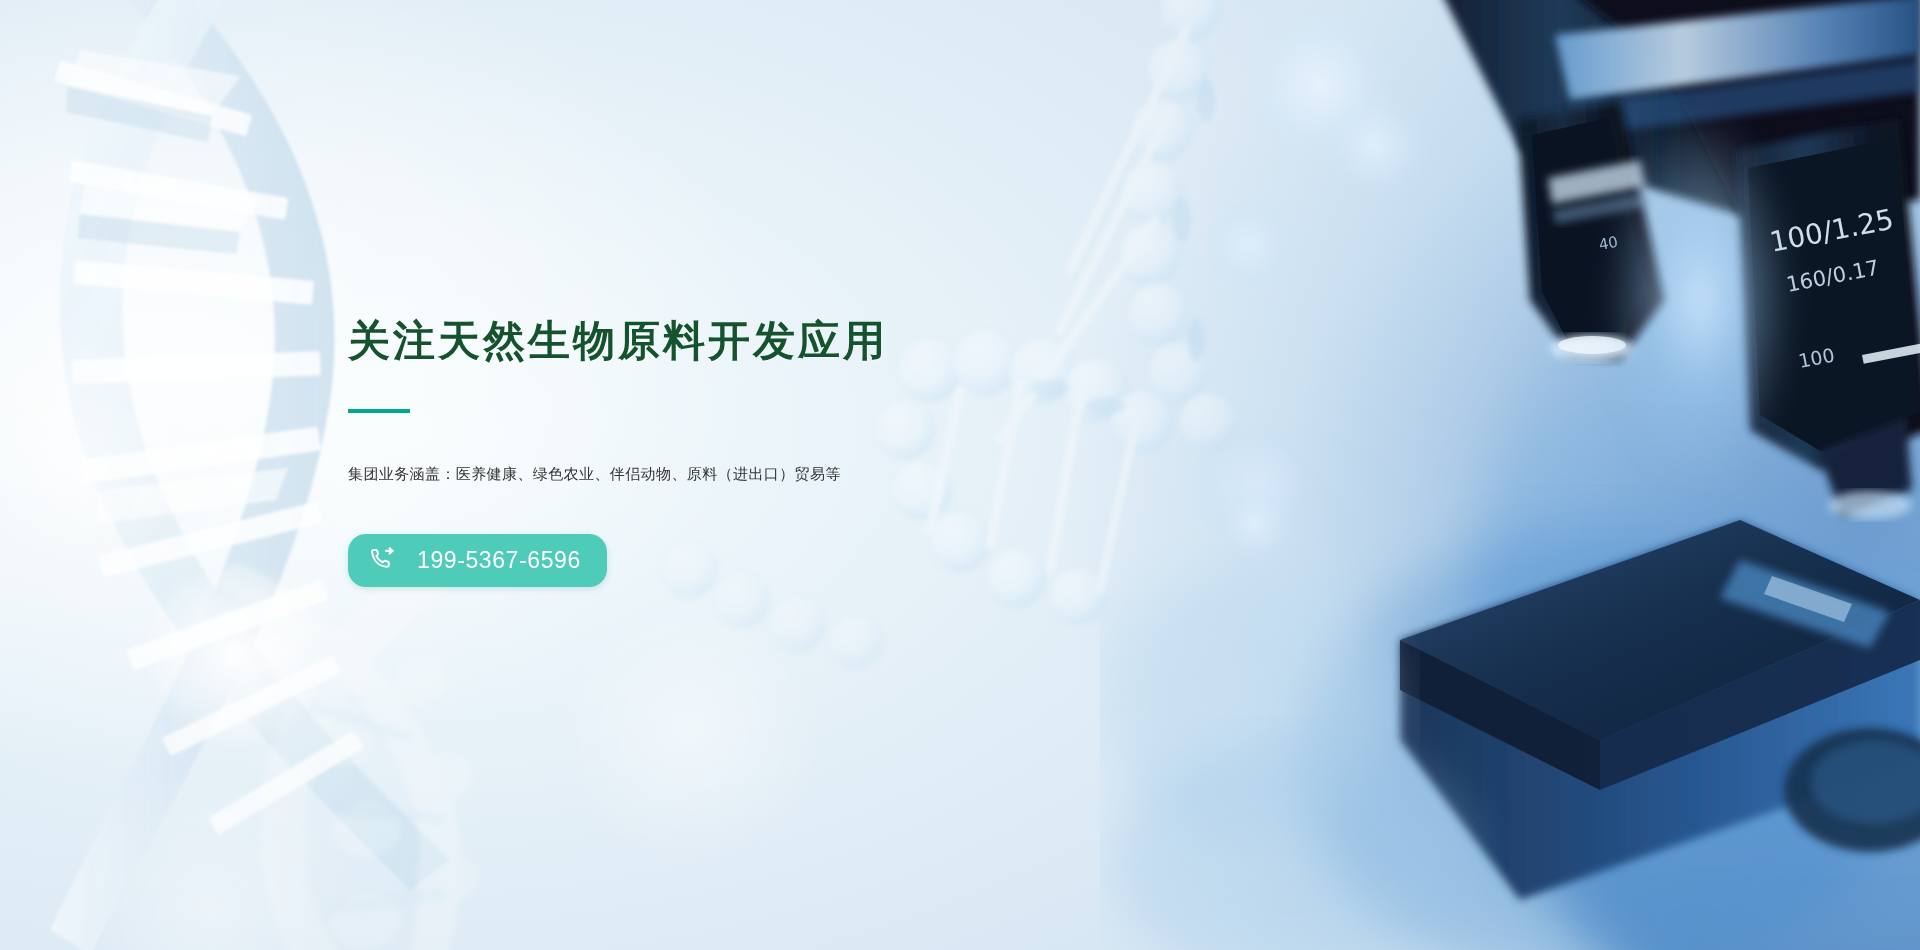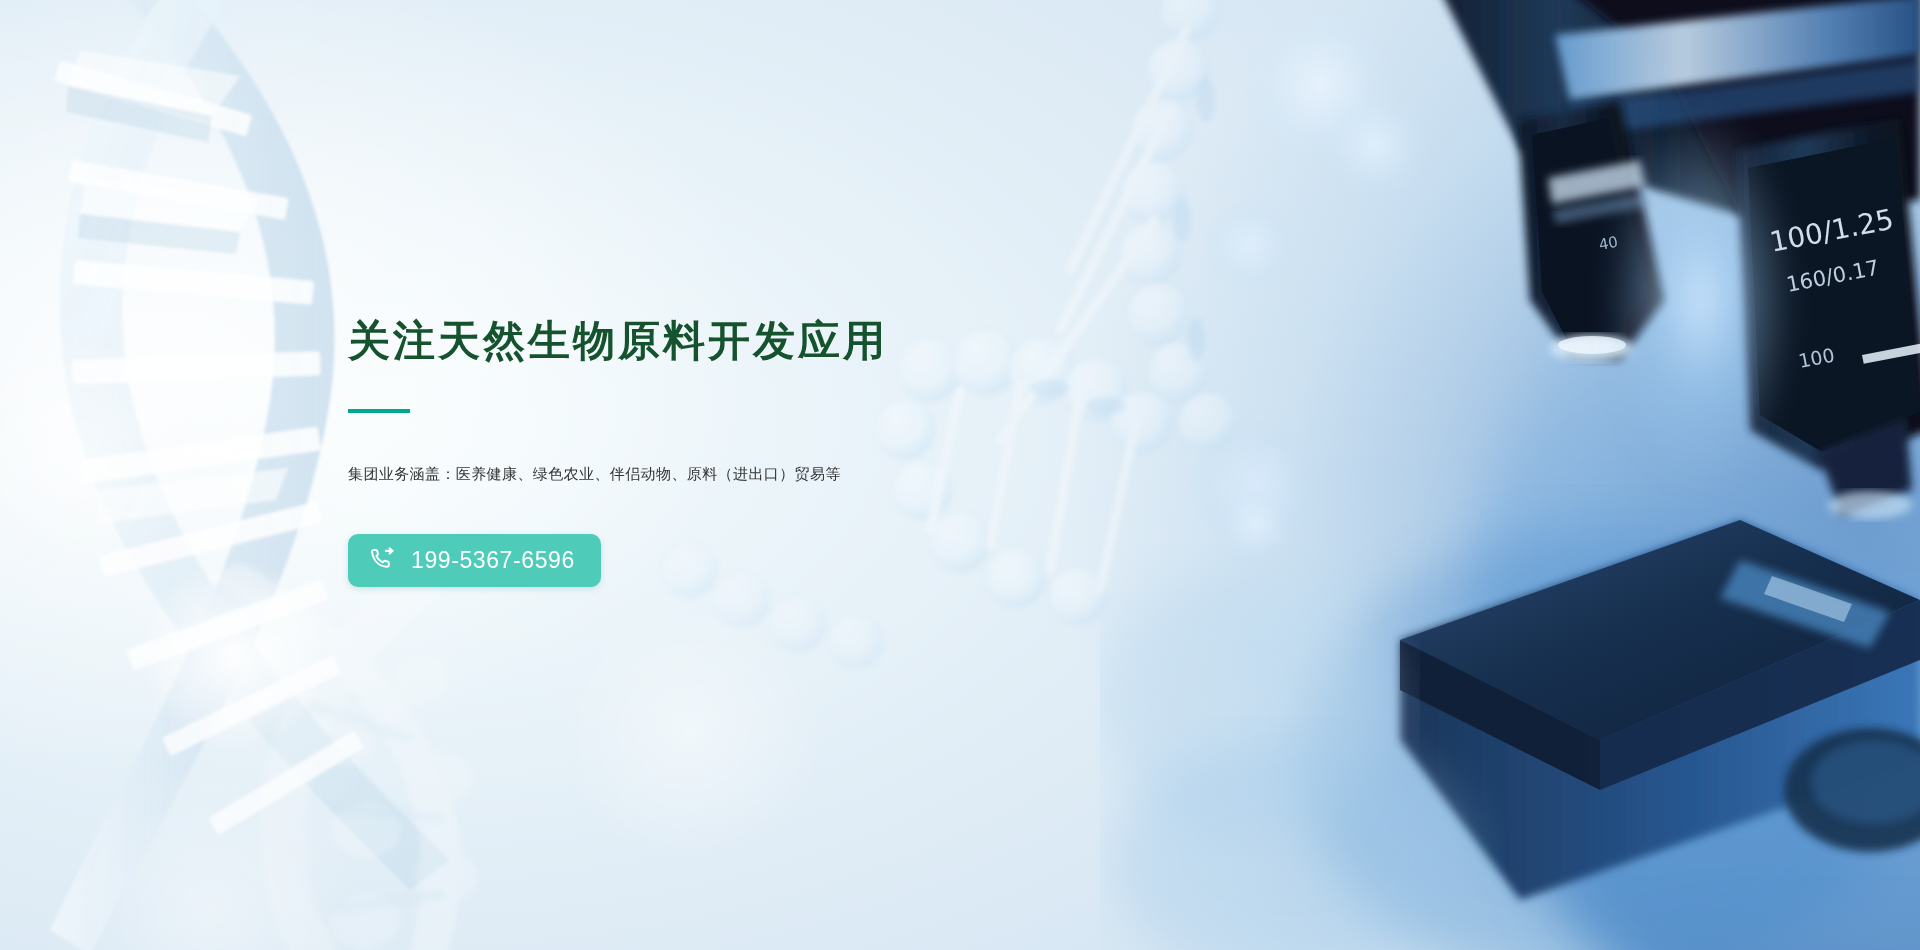--- a/index.html
+++ b/index.html
@@ -88,26 +88,26 @@
     margin-top:43px;
     font-size:15px;
     line-height:36px;
     color:#333333;
     letter-spacing:.4px;
     white-space:nowrap;
   }
   .phone-btn {
     display:inline-flex;
     align-items:center;
-    gap:15px;
+    gap:21px;
     margin-top:42px;
     padding:13px 26px 13px 22px;
     background:#4ecbb9;
     border:none;
-    border-radius:10px;
+    border-radius:18px;
     cursor:pointer;
     box-shadow:0 2px 6px rgba(60,150,140,.22);
   }
   .phone-btn .pico { display:flex; width:26px; height:26px; }
   .phone-btn .pnum {
     font-size:23px;
     color:#ffffff;
     letter-spacing:.6px;
     font-family:"Liberation Sans","DejaVu Sans",sans-serif;
   }

